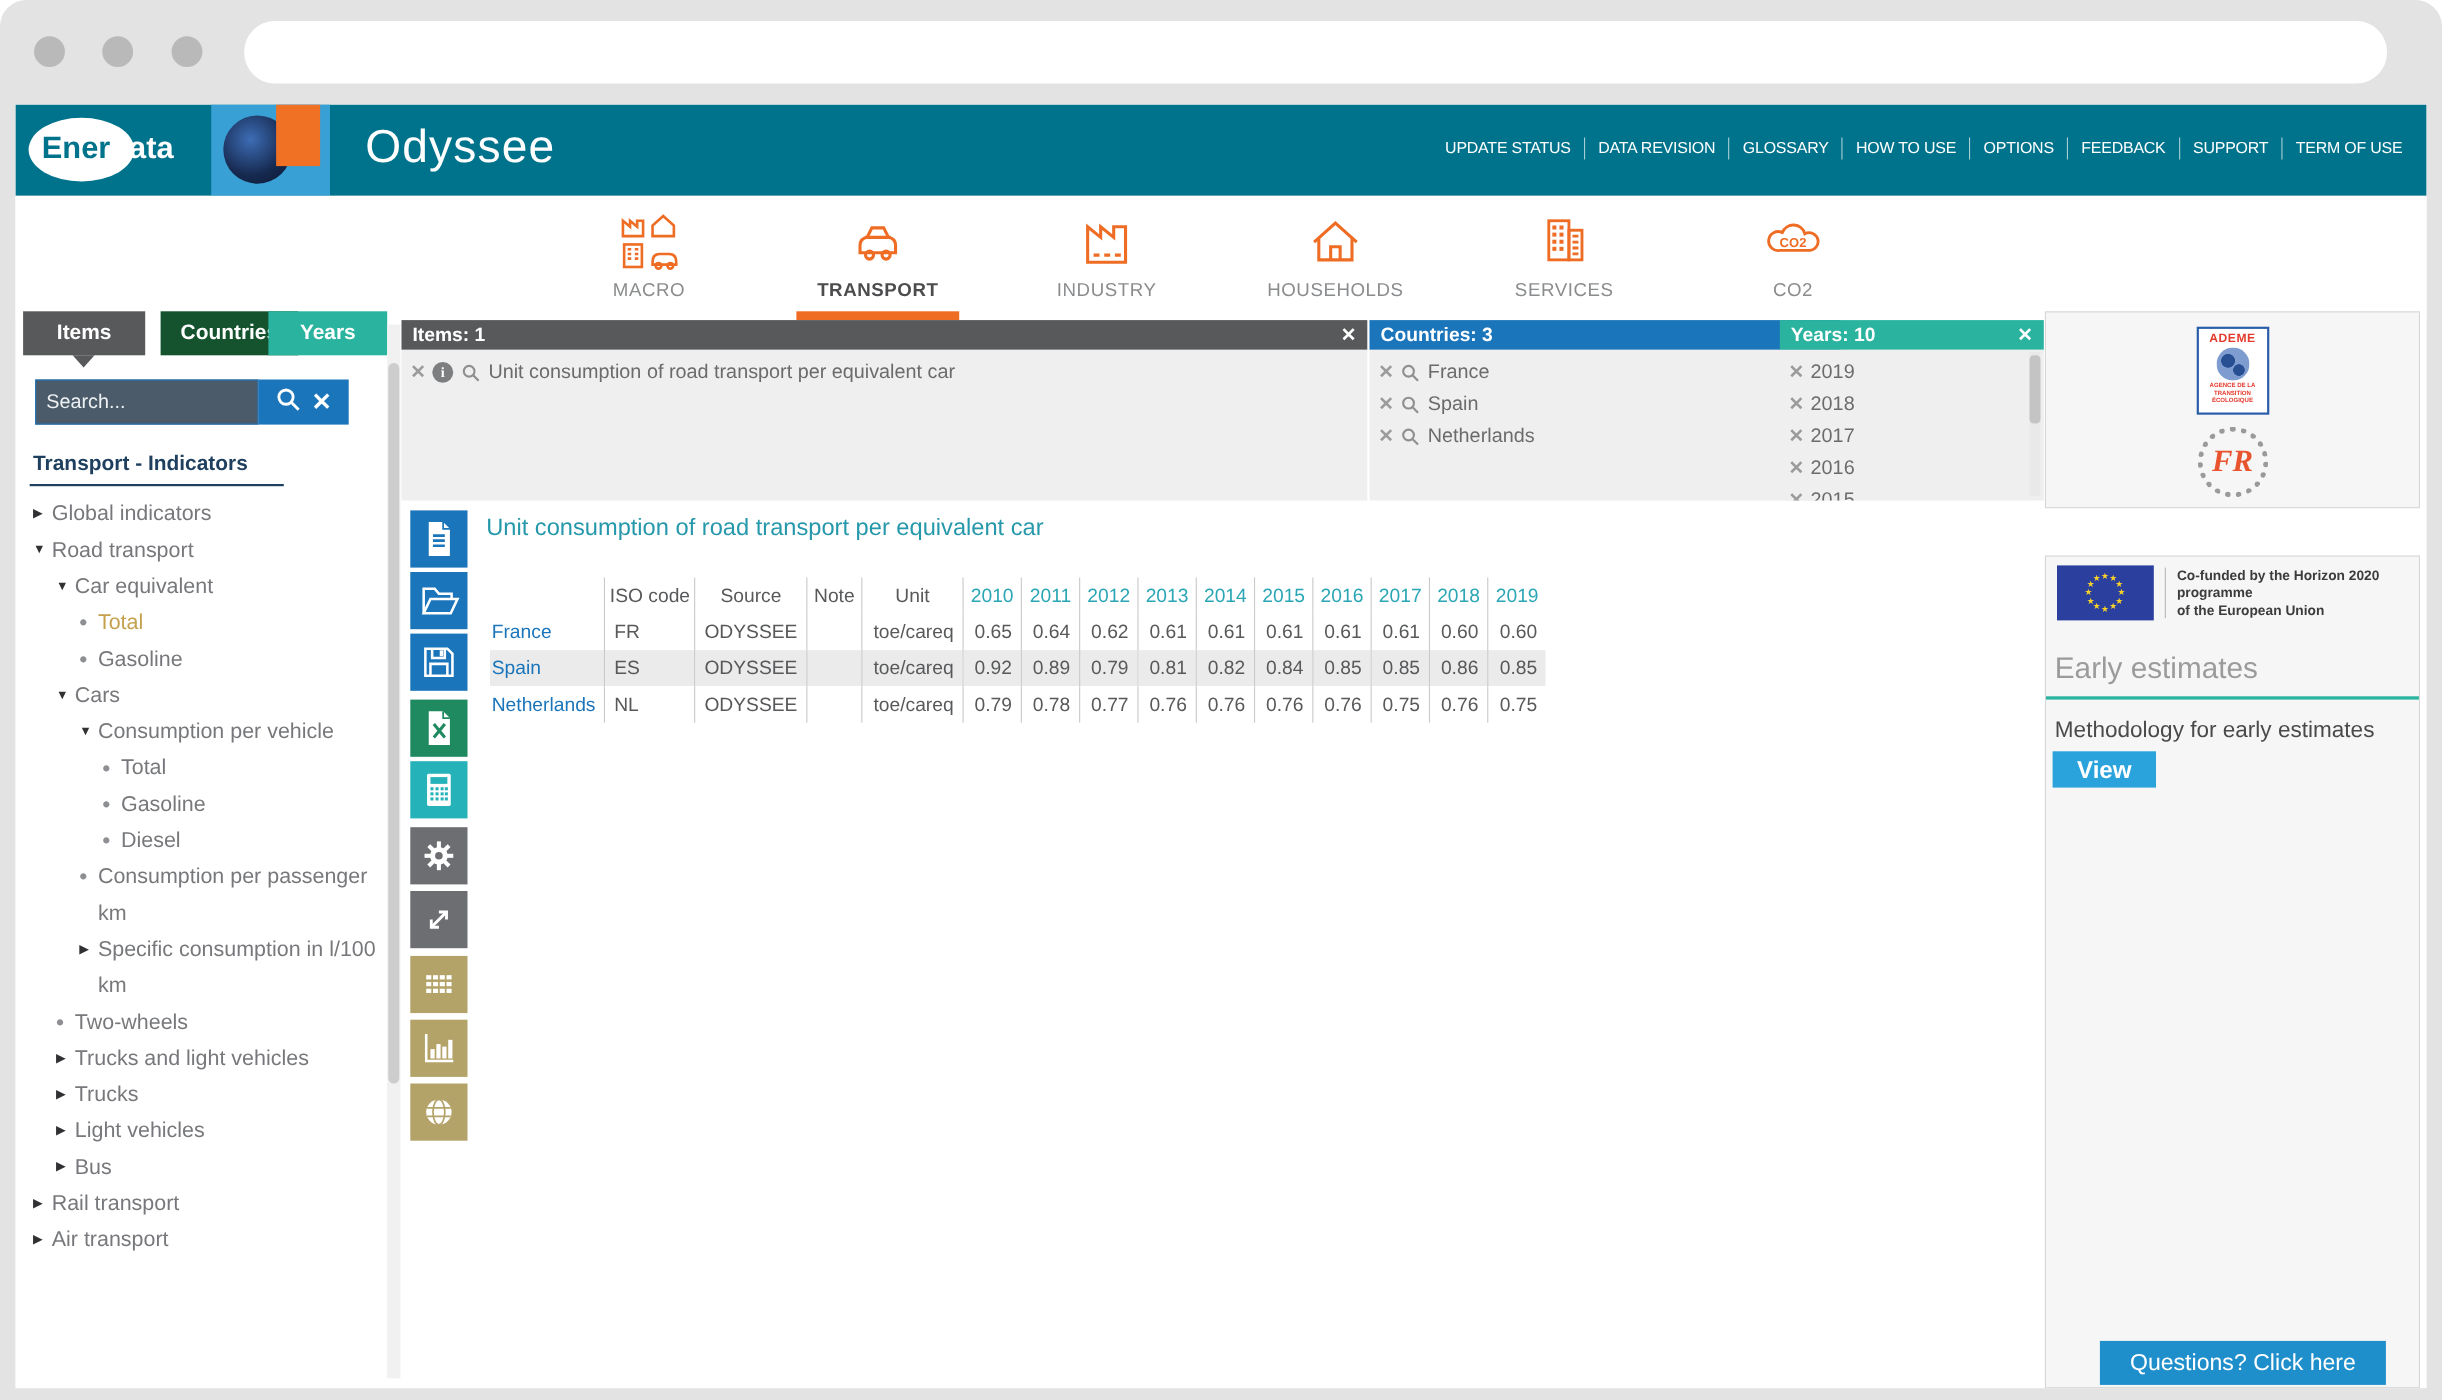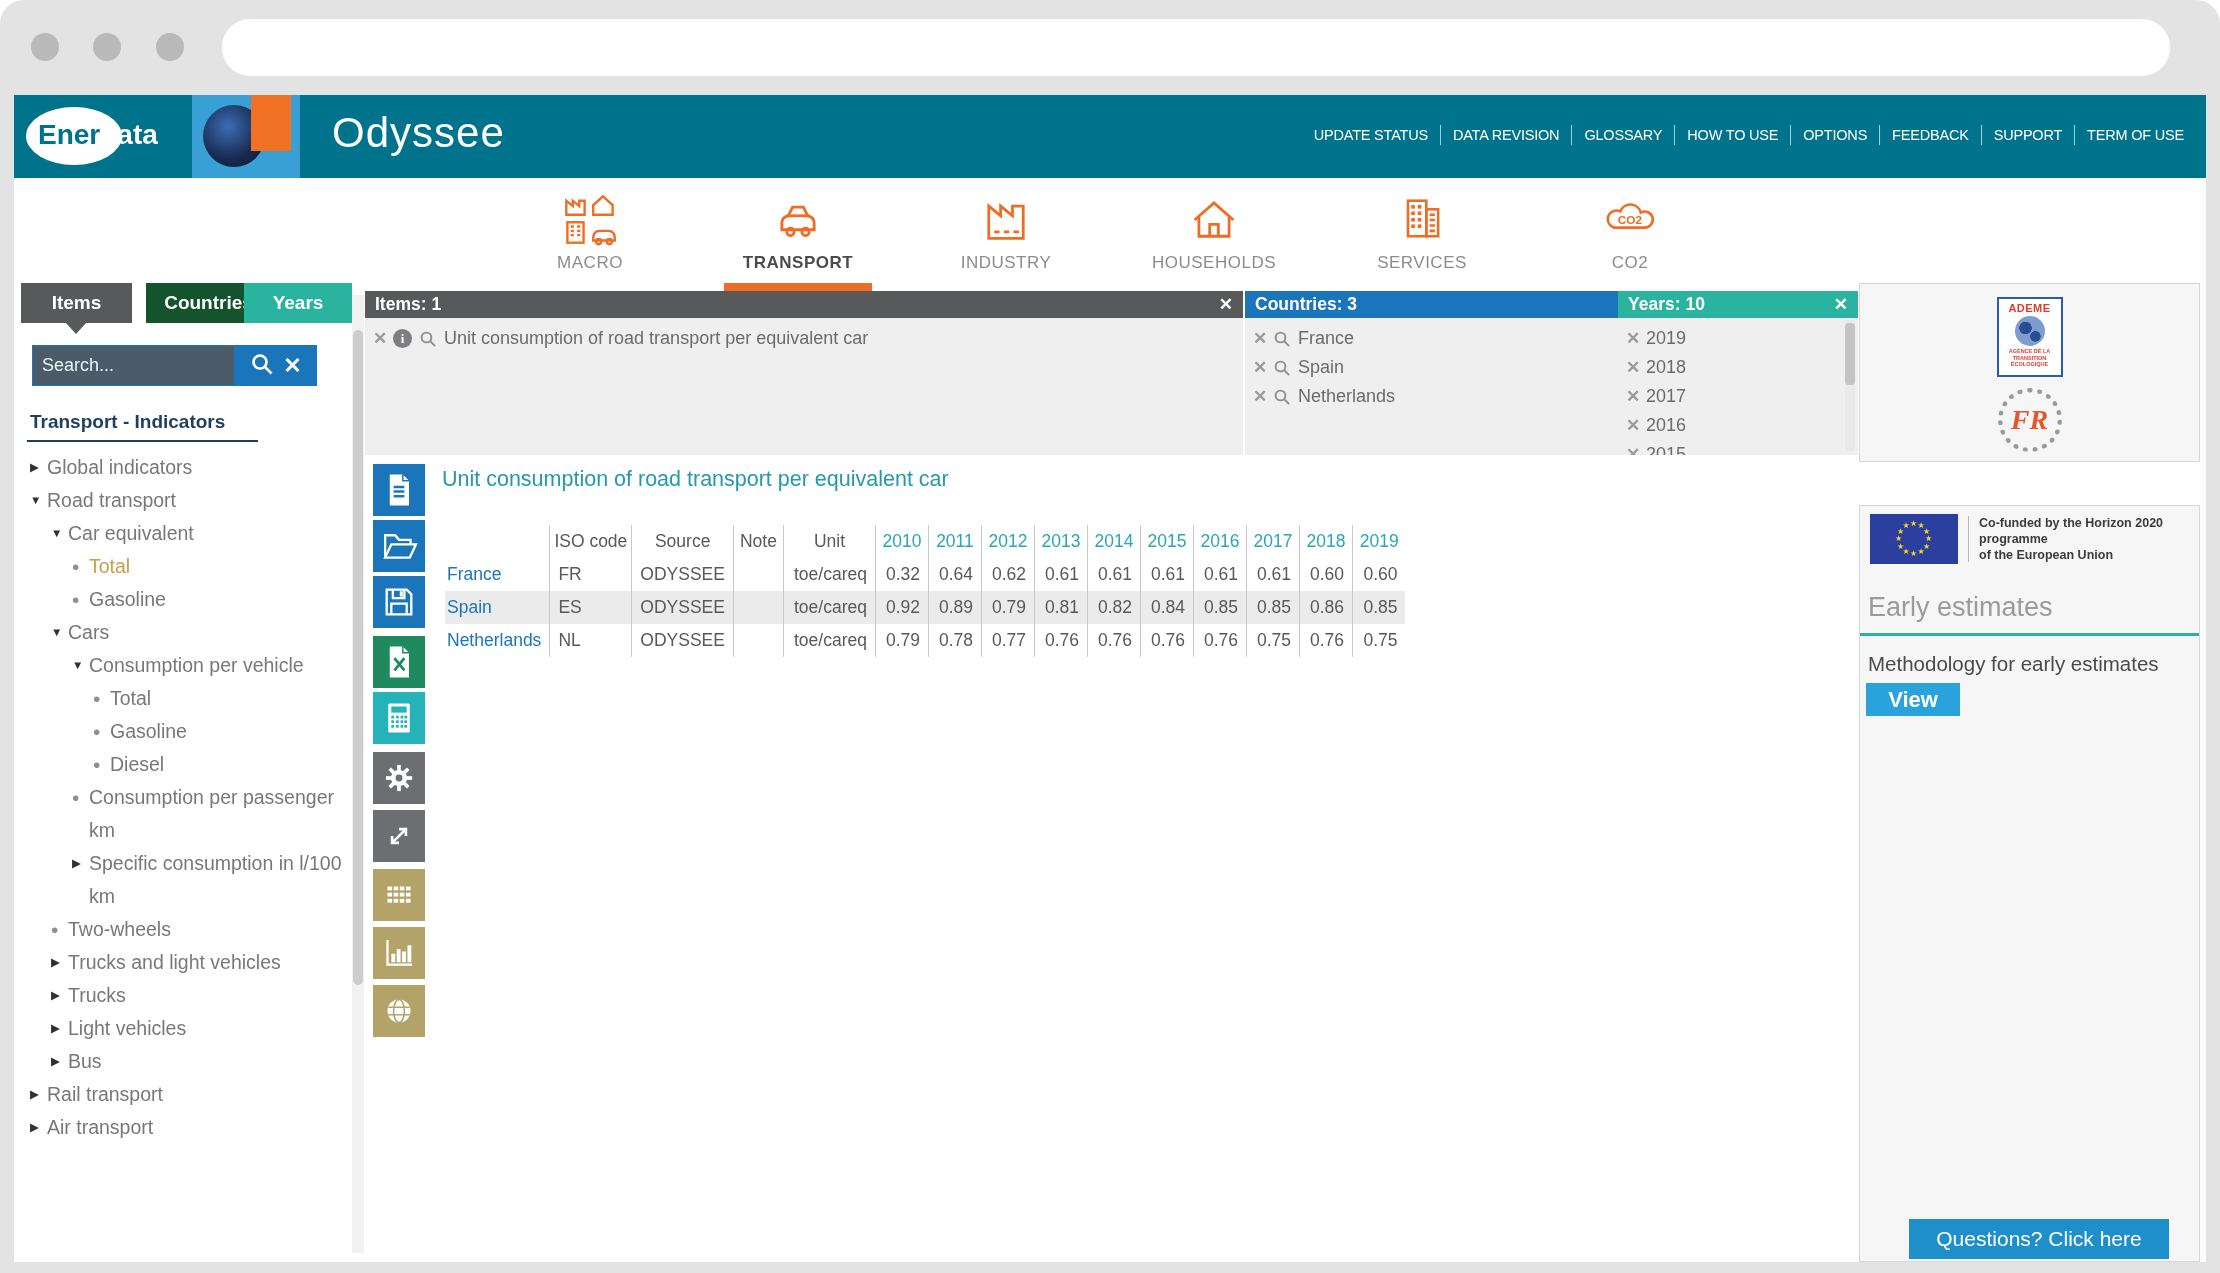--- a/index.html
+++ b/index.html
@@ -547,21 +547,21 @@
             <th class="year">2019</th>
           </tr>
         </thead>
       <tbody>
           <tr>
             <td class="country">France</td>
             <td>FR</td>
             <td>ODYSSEE</td>
             <td></td>
             <td class="unit">toe/careq</td>
-            <td class="val">0.32</td>
+            <td class="val">0.65</td>
             <td class="val">0.64</td>
             <td class="val">0.62</td>
             <td class="val">0.61</td>
             <td class="val">0.61</td>
             <td class="val">0.61</td>
             <td class="val">0.61</td>
             <td class="val">0.61</td>
             <td class="val">0.60</td>
             <td class="val">0.60</td>
           </tr>

